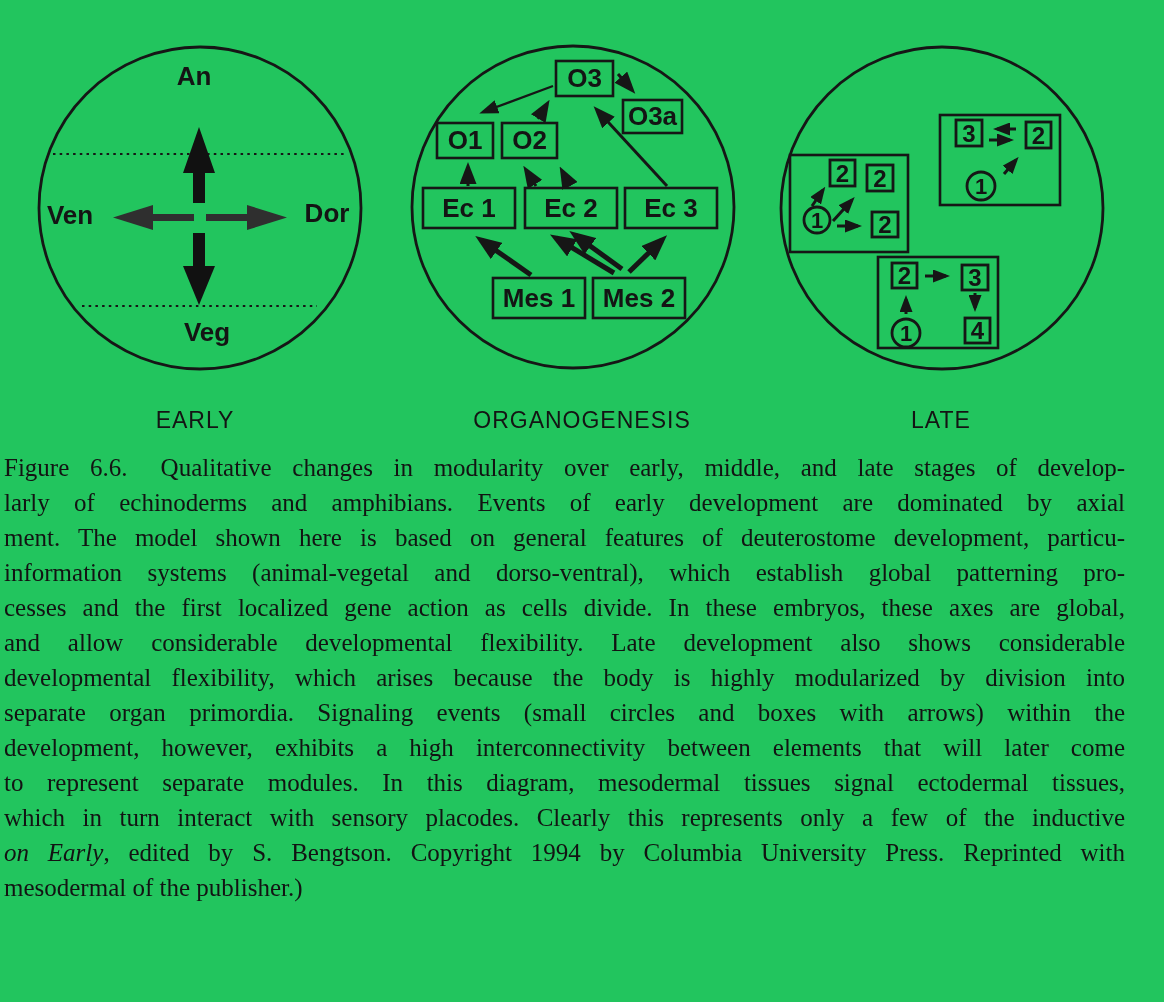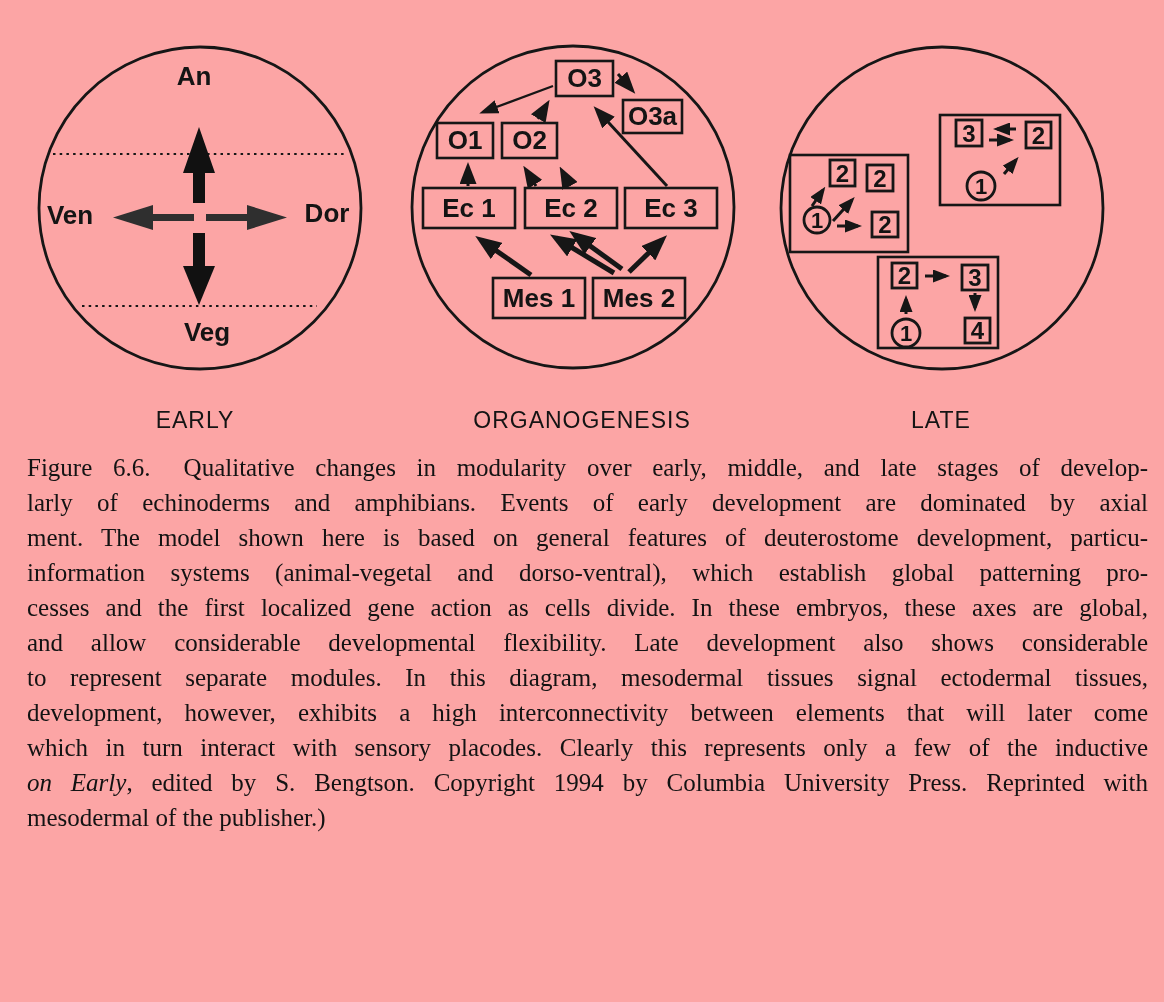--- a/index.html
+++ b/index.html
@@ -1,31 +1,31 @@
 <!DOCTYPE html>
 <html><head>
 <meta charset="utf-8">
 <style>
   html,body{margin:0;padding:0;}
   body{
     width:1164px;height:1002px;background:#ffffff;position:relative;
     font-family:"Liberation Serif",serif;overflow:hidden;
   }
-  .page{position:absolute;inset:0;background:#fca5a5;}
+  .page{position:absolute;inset:0;background:#22c55e;}
   svg.fig{position:absolute;left:0;top:0;}
   
   .dlabel{font-family:"Liberation Sans",sans-serif;font-weight:700;font-size:26px;fill:#141414;}
   .ulabel{font-family:"Liberation Sans",sans-serif;font-weight:700;font-size:24px;fill:#141414;}
   .clabel{font-family:"Liberation Sans",sans-serif;font-weight:700;font-size:22px;fill:#141414;}
   .axlabel{font-family:"Liberation Sans",sans-serif;font-weight:700;font-size:26px;fill:#141414;}
   .stage{font-family:"Liberation Sans",sans-serif;font-weight:400;font-size:23px;fill:#141414;letter-spacing:1px;}
   .ink{stroke:#161616;fill:none;}
   
   .caption{
-    position:absolute;left:27px;top:450px;width:1121px;
+    position:absolute;left:4px;top:450px;width:1121px;
     font-size:25px;line-height:35px;color:#131313;
   }
   .cap-line{text-align:justify;text-align-last:justify;text-justify:inter-word;height:35px;}
   .cap-line.last{text-align-last:left;}
   .it{font-style:italic;}
 </style>
 </head>
 <body>
 
 <div class="page">
@@ -180,19 +180,21 @@
     <text x="941" y="428" text-anchor="middle" class="stage">LATE</text>
   </svg>
 
   <div class="caption">
     <div class="cap-line"><span>Figure 6.6.  Qualitative changes in modularity over early, middle, and late stages of develop-</span></div>
     <div class="cap-line"><span>larly of echinoderms and amphibians. Events of early development are dominated by axial</span></div>
     <div class="cap-line"><span>ment. The model shown here is based on general features of deuterostome development, particu-</span></div>
     <div class="cap-line"><span>information systems (animal-vegetal and dorso-ventral), which establish global patterning pro-</span></div>
     <div class="cap-line"><span>cesses and the first localized gene action as cells divide. In these embryos, these axes are global,</span></div>
     <div class="cap-line"><span>and allow considerable developmental flexibility. Late development also shows considerable</span></div>
+    <div class="cap-line"><span>developmental flexibility, which arises because the body is highly modularized by division into</span></div>
+    <div class="cap-line"><span>separate organ primordia. Signaling events (small circles and boxes with arrows) within the</span></div>
+    <div class="cap-line"><span>development, however, exhibits a high interconnectivity between elements that will later come</span></div>
     <div class="cap-line"><span>to represent separate modules. In this diagram, mesodermal tissues signal ectodermal tissues,</span></div>
-    <div class="cap-line"><span>development, however, exhibits a high interconnectivity between elements that will later come</span></div>
     <div class="cap-line"><span>which in turn interact with sensory placodes. Clearly this represents only a few of the inductive</span></div>
     <div class="cap-line"><span class="it">on Early</span><span>, edited by S. Bengtson. Copyright 1994 by Columbia University Press. Reprinted with</span></div>
     <div class="cap-line last"><span>mesodermal of the publisher.)</span></div>
   </div>
 </div>
 
 </body></html>

